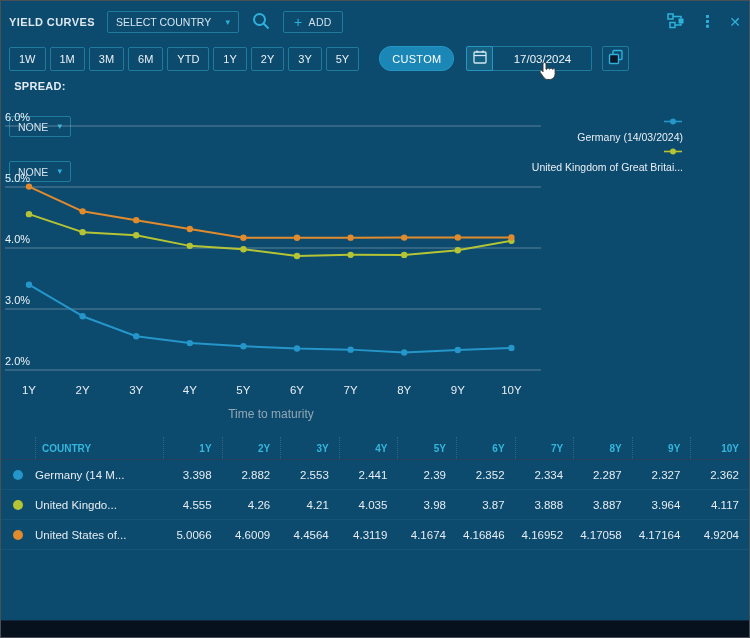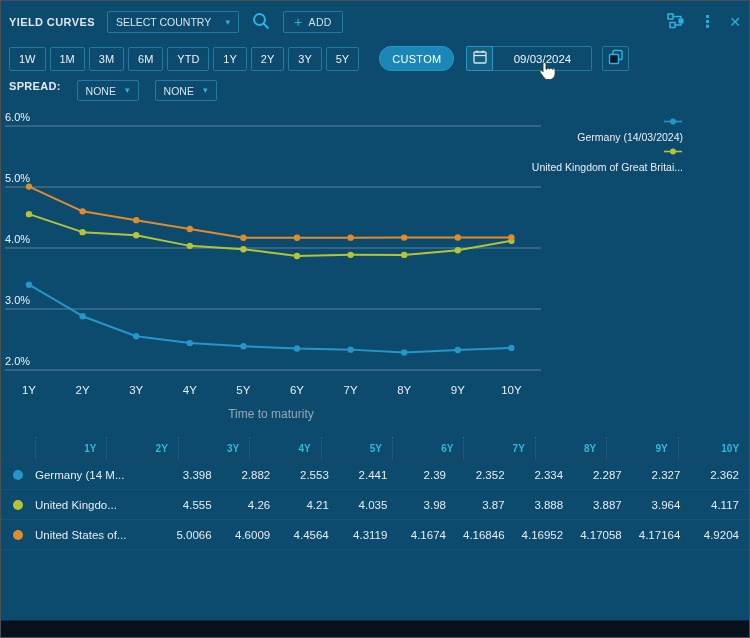--- a/index.html
+++ b/index.html
@@ -34,21 +34,21 @@
       border-radius:12px;color:#fff;font-size:11px;font-family:inherit;cursor:pointer;letter-spacing:.3px;}
   .date-ctl{margin-left:8px;display:flex;align-items:stretch;height:25px;box-sizing:border-box;}
   .cal-btn{width:27px;display:flex;align-items:center;justify-content:center;background:#155f80;
       border:1px solid #2596c5;border-radius:2px 0 0 2px;cursor:pointer;}
   .date-box{display:flex;align-items:center;justify-content:center;width:98px;border:1px solid #1f7c9e;border-left:none;
       border-radius:0 2px 2px 0;font-size:11.5px;color:#f0f6fa;cursor:text;}
   .copy-btn{margin-left:6px;width:27px;height:25px;display:flex;align-items:center;justify-content:center;
       background:transparent;border:1px solid #1f7c9e;border-radius:2px;cursor:pointer;}
   .cursor-overlay{position:absolute;left:538px;top:60px;z-index:9;pointer-events:none;}
   
-  .spread-bar{position:absolute;top:79px;left:8px;display:flex;gap:16px;}
+  .spread-bar{position:absolute;top:79px;left:8px;display:flex;align-items:center;gap:24px;flex-direction:column;}
   .spread-label{font-size:11px;font-weight:bold;color:#e2ebf1;letter-spacing:.3px;}
   .spread-dd{height:21px;min-width:62px;}
   
   .chart-area{position:absolute;top:106px;left:0;width:684px;height:330px;}
   .chart-svg{position:absolute;top:0;left:0;}
   .axis-title{position:absolute;top:300px;left:0;width:540px;text-align:center;font-size:12px;color:#93a7b5;}
   .legend{position:absolute;top:10px;right:2px;max-width:200px;}
   .legend-item{display:flex;align-items:flex-end;gap:5px;margin-bottom:4px;font-size:10.5px;color:#e9eff4;cursor:pointer;white-space:nowrap;flex-direction:column;}
   
   .table-area{position:absolute;top:436px;left:0;right:0;}
@@ -121,21 +121,21 @@
       <button class="cal-btn">
         <span>
           <svg width="16" height="16" viewBox="0 0 16 16">
             <rect x="2" y="3" width="12" height="11" rx="1" fill="none" stroke="#cfe9f5" stroke-width="1.3"></rect>
             <line x1="2" y1="6.5" x2="14" y2="6.5" stroke="#cfe9f5" stroke-width="1.3"></line>
             <line x1="5" y1="1.5" x2="5" y2="4" stroke="#cfe9f5" stroke-width="1.3"></line>
             <line x1="11" y1="1.5" x2="11" y2="4" stroke="#cfe9f5" stroke-width="1.3"></line>
           </svg>
         </span>
       </button>
-      <div class="date-box">09/03/2024</div>
+      <div class="date-box">17/03/2024</div>
     </div>
     <button class="copy-btn">
       <span>
         <svg width="18" height="18" viewBox="0 0 18 18" fill="none" stroke="#2eb2dc" stroke-width="1.4">
           <rect x="6" y="2.5" width="9" height="9" rx="1"></rect>
           <rect x="2.5" y="6.5" width="9" height="9" rx="1" fill="#0c1b2c"></rect>
         </svg>
       </span>
     </button>
   </div>
@@ -229,20 +229,21 @@
             <circle cx="10" cy="4.5" r="3" fill="#b5c435"></circle>
           </svg>
           <span>United Kingdom of Great Britai...</span>
         </div>
       </div>
   </div>
 
   <div class="table-area">
     <div class="t-row t-head">
         <div class="c-dot"></div>
+        <div class="c-name">COUNTRY</div>
         <div class="c-val">1Y</div>
         <div class="c-val">2Y</div>
         <div class="c-val">3Y</div>
         <div class="c-val">4Y</div>
         <div class="c-val">5Y</div>
         <div class="c-val">6Y</div>
         <div class="c-val">7Y</div>
         <div class="c-val">8Y</div>
         <div class="c-val">9Y</div>
         <div class="c-val">10Y</div>

